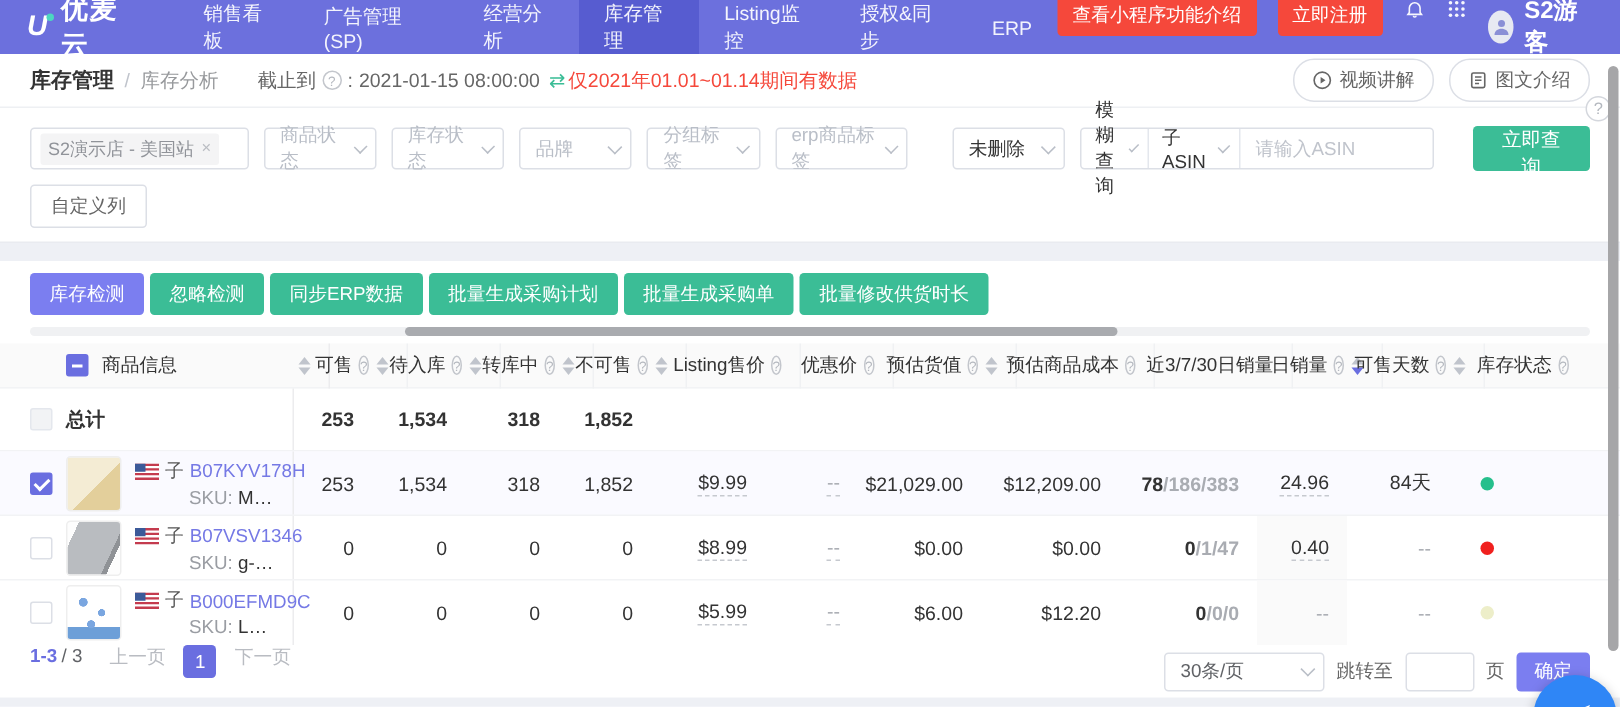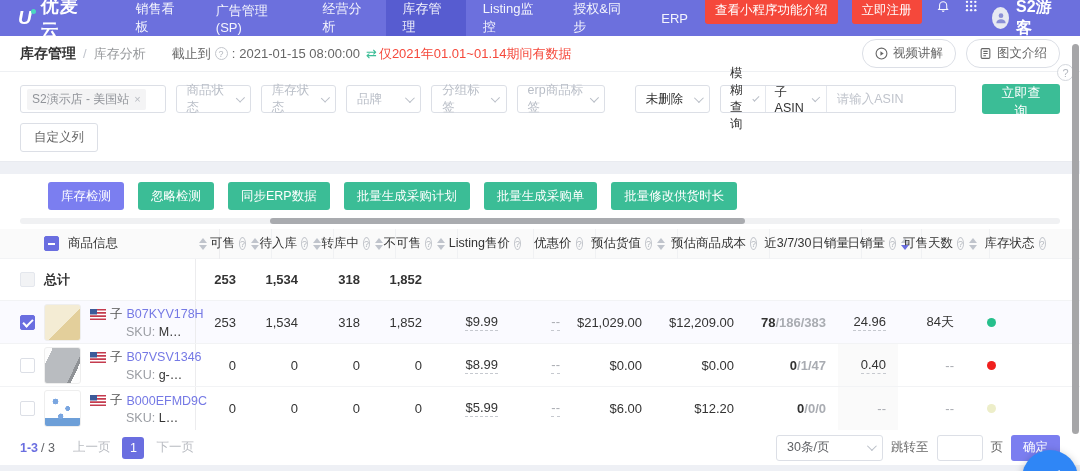--- a/index.html
+++ b/index.html
@@ -42,21 +42,21 @@
   .asin-group { height:28px; border:1px solid #dcdfe6; border-radius:3px; background:#fff; display:flex; align-items:stretch; }
   .asin-group .seg { display:flex; align-items:center; padding:0 9px; font-size:12.5px; color:#333; border-right:1px solid #e4e7ed; cursor:pointer; }
   .asin-group input { border:none; outline:none; width:128px; padding:0 10px; font-size:12.5px; color:#333; background:transparent; }
   .asin-group input::placeholder { color:#c0c4cc; }
   .search-btn { margin-left:16px; background:#3bbd96; border:none; color:#fff; font-size:13px; padding:0 18px; height:30px; border-radius:3px; cursor:pointer; }
   .row2 { margin-top:9px; }
   .custom-btn { border:1px solid #dcdfe6; background:#fff; color:#666; font-size:12.5px; padding:5px 13px; border-radius:3px; cursor:pointer; }
   .help-float { position:absolute; right:6px; top:-8px; width:17px; height:17px; border:1px solid #d4d7dd; background:#fff; border-radius:50%; color:#b4b8bf; font-size:11px; display:flex; align-items:center; justify-content:center; }
   
   .maincard { background:#fff; margin-top:12px; height:291px; position:relative; }
-  .actions { display:flex; gap:14px; padding:8px 20px 0;margin-left:28px; }
+  .actions { display:flex; gap:4px; padding:8px 20px 0; }
   .act-btn { border:none; color:#fff; font-size:12.5px; height:28px; padding:0 13px; border-radius:3px; cursor:pointer; background:#3bbd96; }
   .act-btn.primary { background:#7b7ef0; }
   .hscroll { margin:8px 20px 0; height:6px; background:#f0f1f3; border-radius:3px; position:relative; }
   .hscroll .thumb { position:absolute; left:250px; width:475px; height:6px; border-radius:3px; background:#a9abaf; }
   
   .tbl { font-size:12.5px; margin-top:5px; }
   .tr { display:flex; align-items:center; border-bottom:1px solid #f2f3f5; padding:0 0 0 20px; }
   .thead { background:#fafafa; height:30px; color:#333;padding-left:44px; }
   .th, .td { padding-right:12px; display:flex; align-items:center; justify-content:flex-end; }
   .th { color:#333; border-right:1px solid #f0f1f3; height:30px; white-space:nowrap; }
@@ -92,21 +92,21 @@
   .ext-ico { color:#b9bcc2; width:11px; height:11px; }
   .pline2 { font-size:12.5px; white-space:nowrap; overflow:hidden; text-overflow:ellipsis; }
   .pline2 .lab { color:#9a9da3;margin-left:36px; }
   .dash { border-bottom:1px dashed #c6c9cf; padding-bottom:1px; cursor:pointer; }
   .dim { color:#a9acb2; }
   .sales .rest { color:#a9acb2; font-weight:bold; }
   .td.c10 { background:#fafafa; align-self:stretch; }
   .trow.sel .td.c10 { background:transparent; }
   .dot { width:9px; height:9px; border-radius:50%; }
   
-  .pager { display:flex; align-items:center; height:35px; padding:0 20px; font-size:12.5px; color:#666; }
+  .pager { display:flex; height:35px; padding:0 20px; font-size:12.5px; color:#666; }
   .pg-range { color:#6a6ee0; font-weight:bold; }
   .pg-total { color:#606266; margin:0 10px 0 3px; }
   .pg-nav { color:#b9bcc2; margin:0 8px; cursor:pointer; }
   .pg-page { background:#6a6ee0; color:#fff; width:22px; height:22px; border-radius:3px; display:flex; align-items:center; justify-content:center; margin:0 4px; cursor:pointer; }
   .pg-right { margin-left:auto; display:flex; align-items:center; gap:8px; }
   .pg-size { width:107px; height:26px; }
   .pg-input { width:46px; height:26px; border:1px solid #dcdfe6; border-radius:3px; outline:none; padding:0 6px; font-size:12.5px; }
   .pg-ok { background:#7b7ef0; border:none; color:#fff; height:26px; padding:0 12px; border-radius:3px; cursor:pointer; font-size:12.5px; }
   
   .vscroll { position:fixed; right:1px; top:44px; width:7px; height:390px; border-radius:4px; background:#a6a6a8; }

